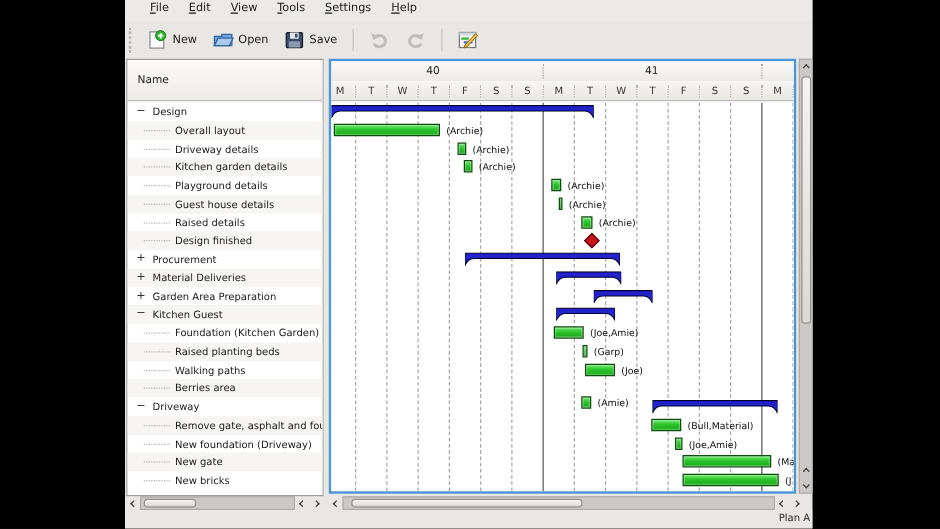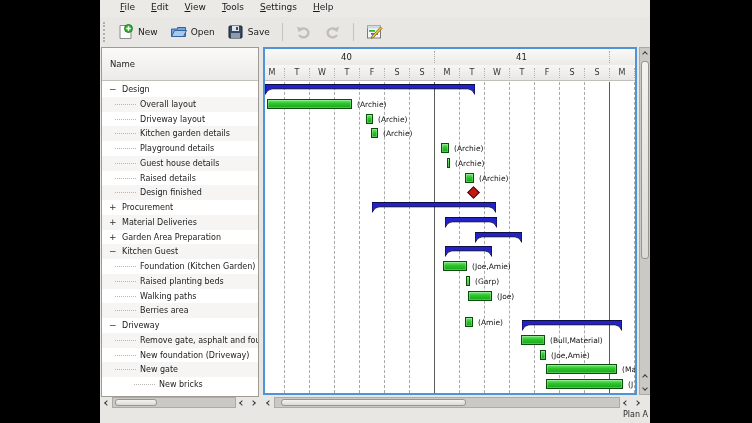--- a/index.html
+++ b/index.html
@@ -166,21 +166,21 @@
           <div class="t-row" style="top: 0px;">
             <span class="t-exp">−</span>
             <span class="t-label0">Design</span>
           </div>
           <div class="t-row alt" style="top: 14.75px;">
             <span class="t-guide"></span>
             <span class="t-label1">Overall layout</span>
           </div>
           <div class="t-row" style="top: 29.5px;">
             <span class="t-guide"></span>
-            <span class="t-label1">Driveway layout</span>
+            <span class="t-label1">Driveway details</span>
           </div>
           <div class="t-row alt" style="top: 44.25px;">
             <span class="t-guide"></span>
             <span class="t-label1">Kitchen garden details</span>
           </div>
           <div class="t-row" style="top: 59px;">
             <span class="t-guide"></span>
             <span class="t-label1">Playground details</span>
           </div>
           <div class="t-row alt" style="top: 73.75px;">
@@ -236,21 +236,21 @@
             <span class="t-label1">Remove gate, asphalt and fou</span>
           </div>
           <div class="t-row" style="top: 265.5px;">
             <span class="t-guide"></span>
             <span class="t-label1">New foundation (Driveway)</span>
           </div>
           <div class="t-row alt" style="top: 280.25px;">
             <span class="t-guide"></span>
             <span class="t-label1">New gate</span>
           </div>
-          <div class="t-row" style="top: 295px; margin-left: 19px;">
+          <div class="t-row" style="top: 295px;">
             <span class="t-guide"></span>
             <span class="t-label1">New bricks</span>
           </div>
         </div>
     </div>
 
     <div id="splitter"></div>
 
     <div id="gantt-panel">
       <div id="g-week-row">

